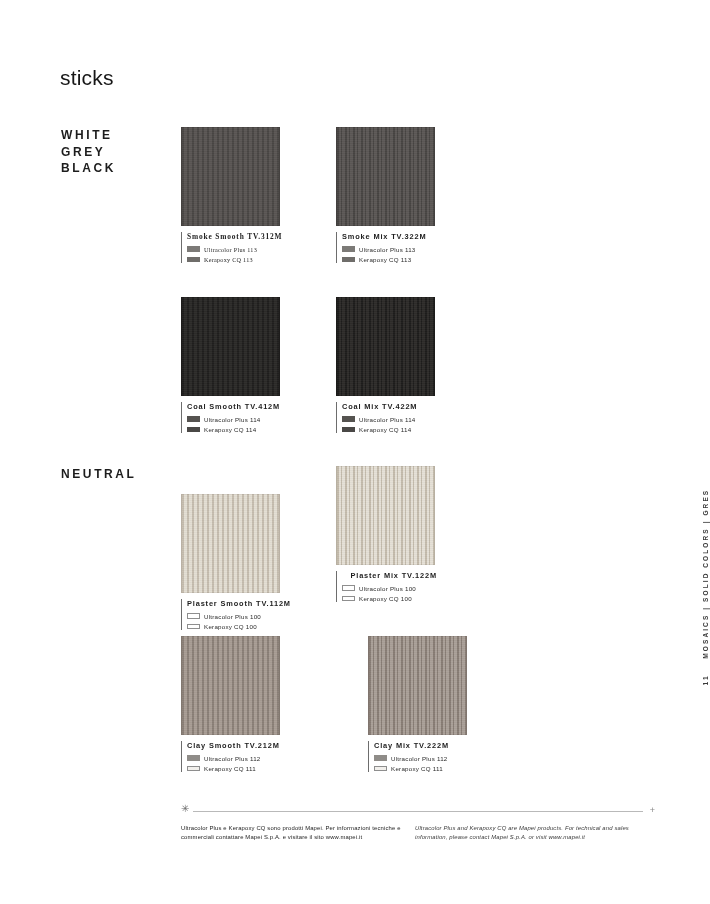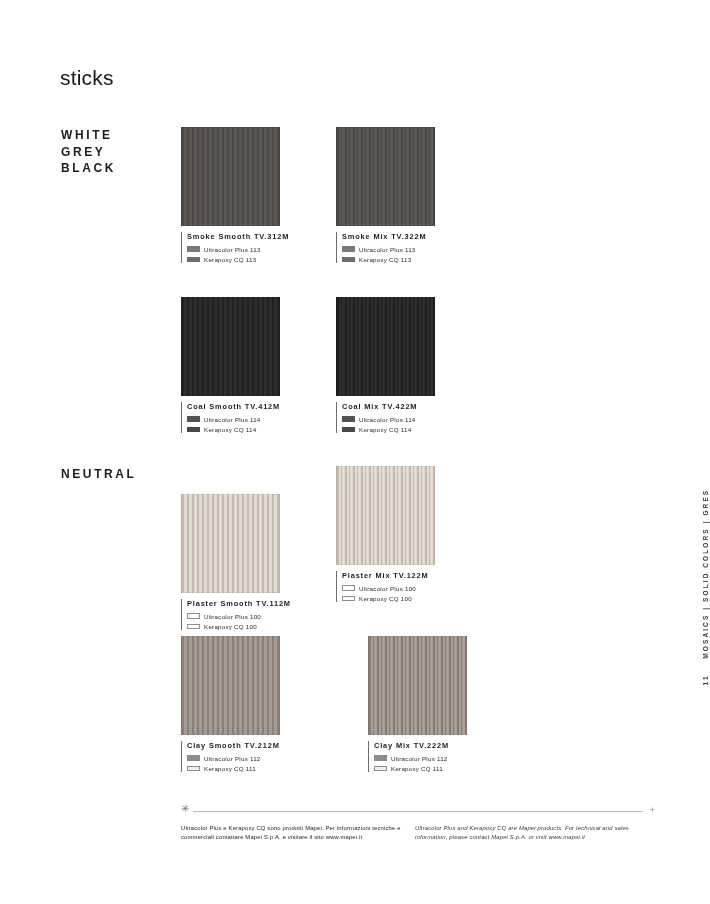--- a/index.html
+++ b/index.html
@@ -180,21 +180,21 @@
 <body>
 
 <div class="page-title">sticks</div>
 
 <div class="group-heading g-0">WHITE
 GREY
 BLACK</div>
 <div class="group-heading g-1">NEUTRAL</div>
 
 <div class="products">
-    <div class="product" style="left: 181px; top: 127px;">
+    <div class="product" style="left: 181px; top: 127px; font-family: Liberation Serif, serif;">
       <div class="swatch" style="background: repeating-linear-gradient(90deg, rgb(74, 71, 69) 0px, rgb(74, 71, 69) 2px, rgb(90, 86, 84) 2px, rgb(90, 86, 84) 5px);">
         <div class="grain"></div>
       </div>
       <div class="label-block">
         <div class="prod-name">Smoke Smooth TV.312M</div>
         <div class="grout-row">
           <span class="chip" style="background: rgb(124, 122, 119); border: 1px solid rgb(124, 122, 119);"></span>
           <span class="grout-name">Ultracolor Plus 113</span>
         </div>
         <div class="grout-row">
@@ -260,21 +260,21 @@
         <div class="grout-row">
           <span class="chip" style="background: rgb(255, 255, 255); border: 1px solid rgb(142, 142, 142);"></span>
           <span class="grout-name">Ultracolor Plus 100</span>
         </div>
         <div class="grout-row">
           <span class="chip" style="background: rgb(255, 255, 255); border: 1px solid rgb(142, 142, 142);"></span>
           <span class="grout-name">Kerapoxy CQ 100</span>
         </div>
       </div>
     </div>
-    <div class="product" style="left: 336px; top: 466px;">
+    <div class="product" style="left: 336px; top: 466px; text-align: right;">
       <div class="swatch" style="background: repeating-linear-gradient(90deg, rgb(196, 187, 172) 0px, rgb(196, 187, 172) 2px, rgb(229, 224, 214) 2px, rgb(229, 224, 214) 4px, rgb(196, 187, 172) 4px, rgb(196, 187, 172) 5px, rgb(229, 224, 214) 5px, rgb(229, 224, 214) 8px);">
         <div class="grain"></div>
       </div>
       <div class="label-block">
         <div class="prod-name">Plaster Mix TV.122M</div>
         <div class="grout-row">
           <span class="chip" style="background: rgb(255, 255, 255); border: 1px solid rgb(142, 142, 142);"></span>
           <span class="grout-name">Ultracolor Plus 100</span>
         </div>
         <div class="grout-row">

